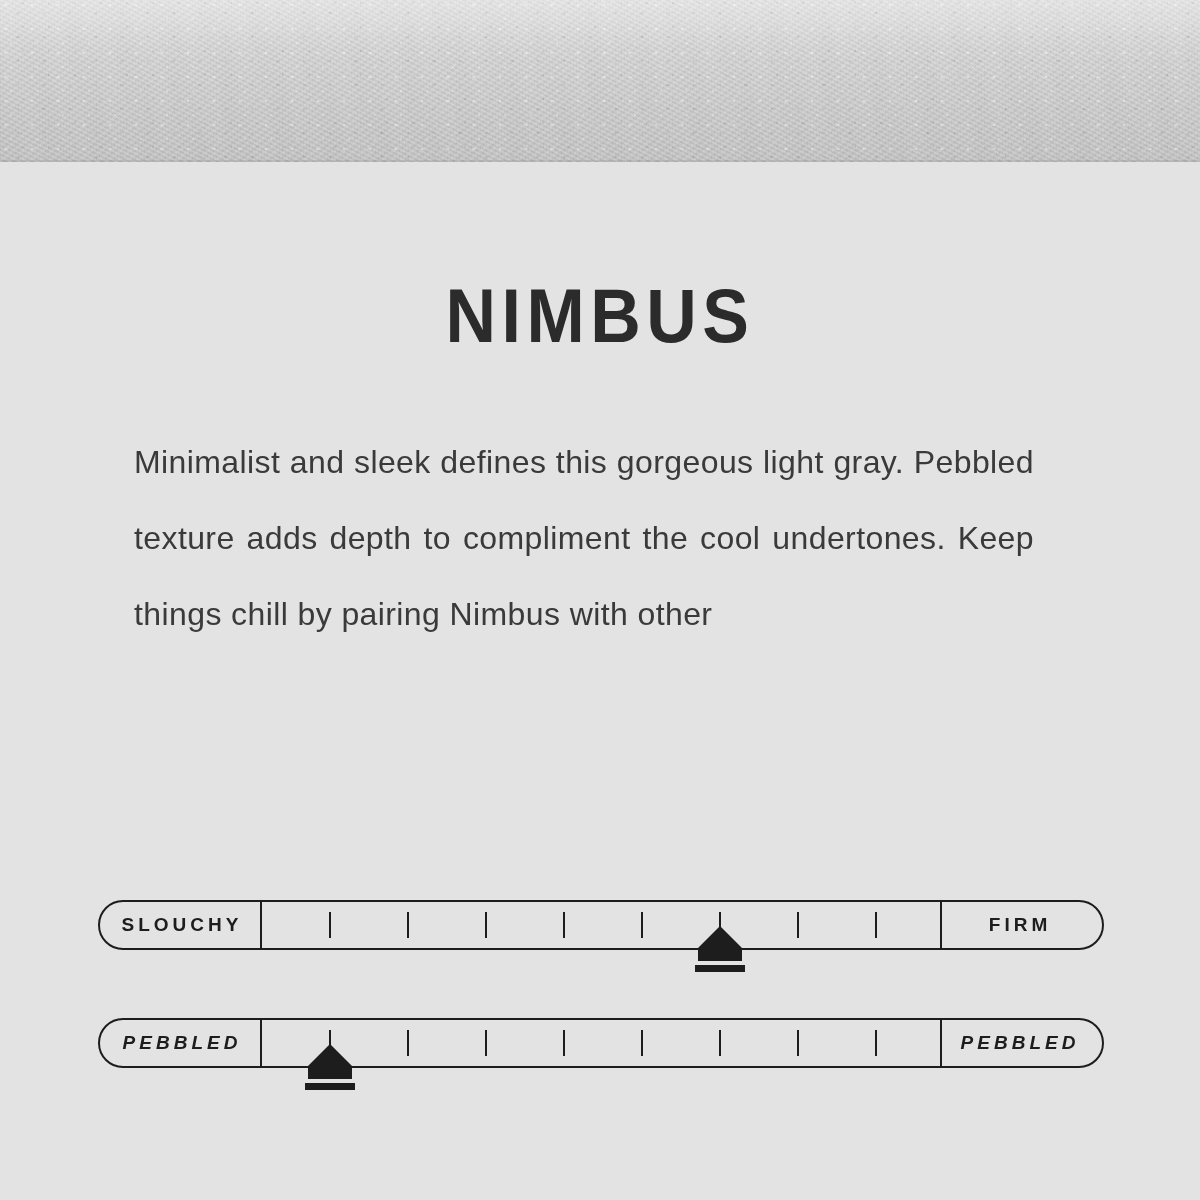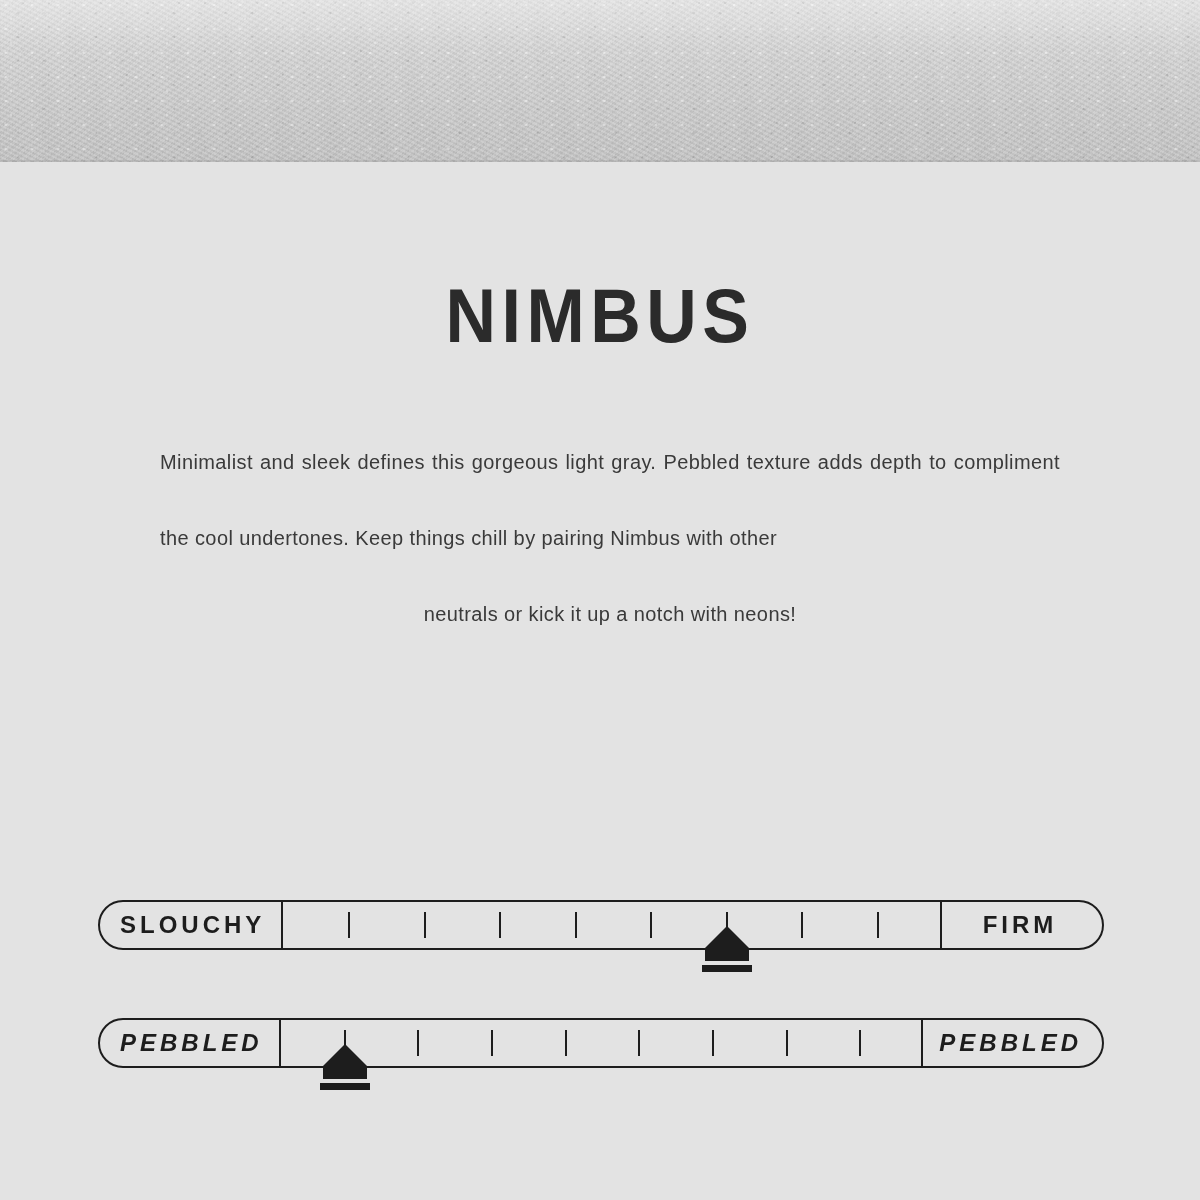--- a/index.html
+++ b/index.html
@@ -70,24 +70,24 @@
     font-size: 76px;
     letter-spacing: 6px;
     color: #2b2b2b;
     transform: scaleX(.92);
   }
 
   
   .description {
     position: absolute;
     top: 424px;
-    left: 160px;
+    left: 134px;
     width: 900px;
     font-family: "Liberation Sans", sans-serif;
-    font-size: 20px;
+    font-size: 32px;
     line-height: 76px;
     color: #3a3a3a;
     text-align: justify;
     letter-spacing: .4px;
   }
   .description .last-line {
     display: block;
     text-align: center;
     text-align-last: center;
   }
@@ -110,21 +110,21 @@
     align-items: stretch;
   }
   .slider:last-child { margin-bottom: 12px; font-style: italic; }
 
   .slider-label {
     display: flex;
     align-items: center;
     justify-content: center;
     font-family: "Liberation Sans", sans-serif;
     font-weight: 700;
-    font-size: 24px;
+    font-size: 19px;
     letter-spacing: 4px;
     color: #1d1d1d;
     padding: 0 16px 0 20px;
     white-space: nowrap;
   }
   .slider-label.left  { border-right: 2px solid #1d1d1d; min-width: 162px; }
   .slider-label.right { border-left: 2px solid #1d1d1d; min-width: 162px; padding: 0 20px 0 16px; text-align: right; }
 
   .slider-track {
     position: relative;
@@ -195,21 +195,20 @@
     <div class="swatch-vignette"></div>
     <div class="swatch-edge"></div>
   </div>
 
   <div class="title">NIMBUS</div>
 
   <div class="description">
     <span>Minimalist and sleek defines this gorgeous light gray.</span>
     <span>Pebbled texture adds depth to compliment the cool</span>
     <span>undertones. Keep things chill by pairing Nimbus with other</span>
-    <span class="last-line">neutrals or kick it up a notch with neons!</span>
   </div>
 
   <div class="sliders">
 
     <div class="slider">
       <div class="slider-label left">SLOUCHY</div>
       <div class="slider-track">
         <span class="tick" style="left:10%"></span>
         <span class="tick" style="left:21.5%"></span>
         <span class="tick" style="left:33%"></span>

